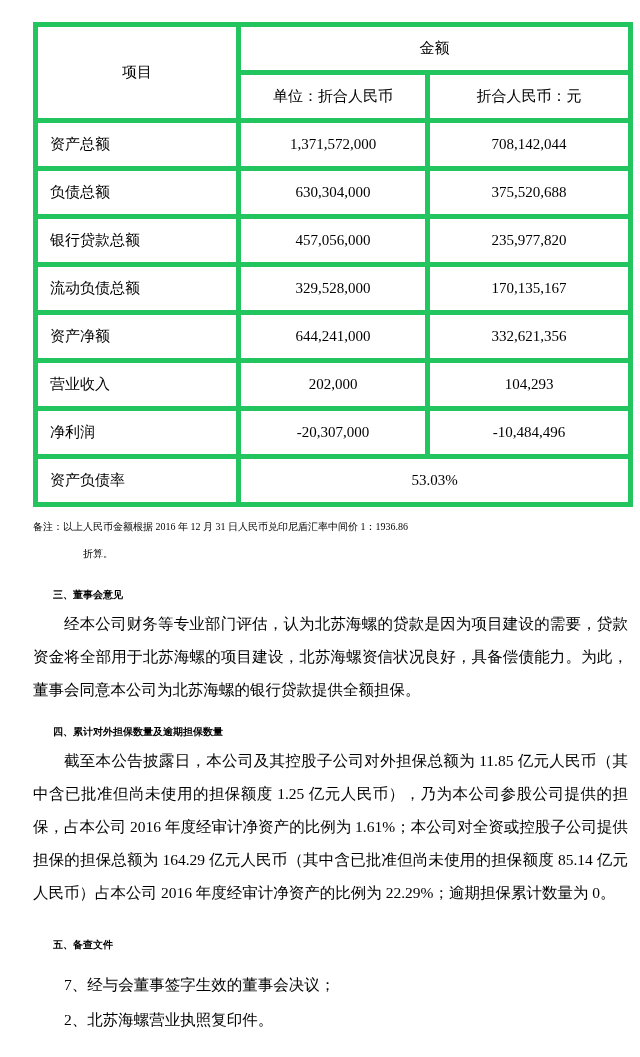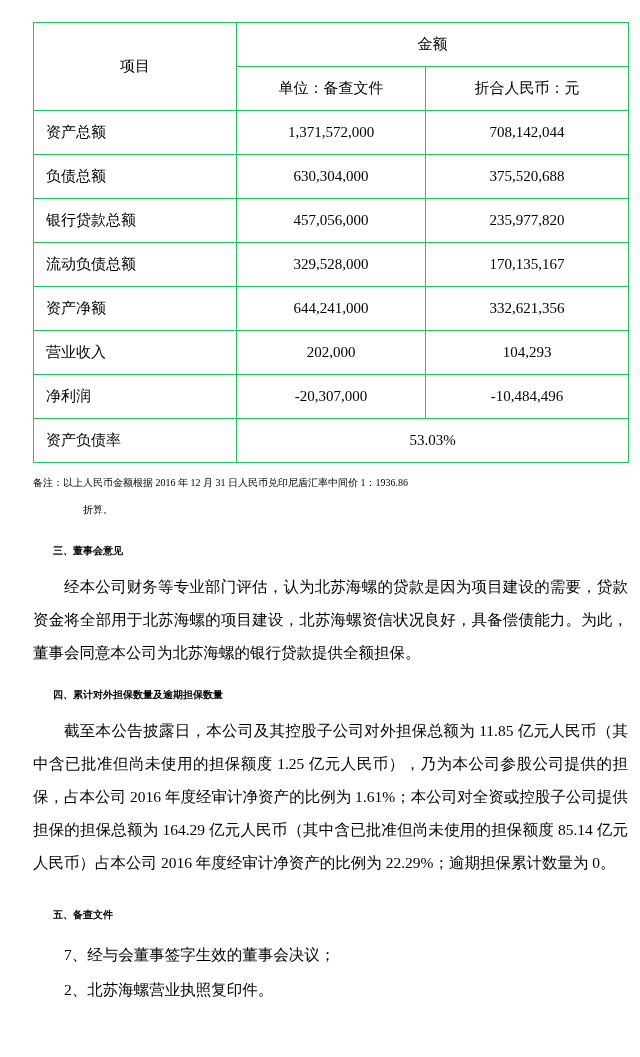--- a/index.html
+++ b/index.html
@@ -25,21 +25,21 @@
   table.fin {
     border-collapse: collapse;
     table-layout: fixed;
     width: 595px;
     font-size: 15px;
   }
   table.fin col.c1 { width: 203px; }
   table.fin col.c2 { width: 189px; }
   table.fin col.c3 { width: 203px; }
   table.fin th, table.fin td {
-    border: 1px solid #22c55e;
+    border: 5px solid #22c55e;
     font-weight: normal;
     padding: 12px;
     vertical-align: middle;
     overflow: hidden;
     white-space: nowrap;
   }
   tr.hdr1 { height: 36px; }
   tr.hdr2 { height: 30px; }
   tr.data { height: 25px; }
   th.center, td.num { text-align: center; }
@@ -57,21 +57,20 @@
   .heading {
     font-weight: bold;
     font-size: 10px;
     line-height: 24px;
     text-indent: 2em;
   }
   .h3 { margin-top: 16px; }
   .h4 { margin-top: 14px; }
   .h5 { margin-top: 24px; }
   .para {
-    margin-top: 7px;
     font-size: 15.5px;
     line-height: 33px;
     text-align: justify;
     text-indent: 2em;
   }
   .doc-list { margin-top: 10px; }
   .doc-item {
     font-size: 15.5px;
     line-height: 35px;
     text-indent: 2em;
@@ -99,21 +98,21 @@
         <col class="c1">
         <col class="c2">
         <col class="c3">
       </colgroup>
     <tbody>
       <tr class="hdr1">
         <th class="center" rowspan="2">项目</th>
         <th class="center" colspan="2">金额</th>
       </tr>
       <tr class="hdr2">
-        <th class="center">单位：备查文件</th>
+        <th class="center">单位：折合人民币</th>
         <th class="center">折合人民币：元</th>
       </tr>
       <tr class="data">
         <td class="label">资产总额</td>
         <td class="num">1,371,572,000</td>
         <td class="num">708,142,044</td>
       </tr>
       <tr class="data">
         <td class="label">负债总额</td>
         <td class="num">630,304,000</td>

